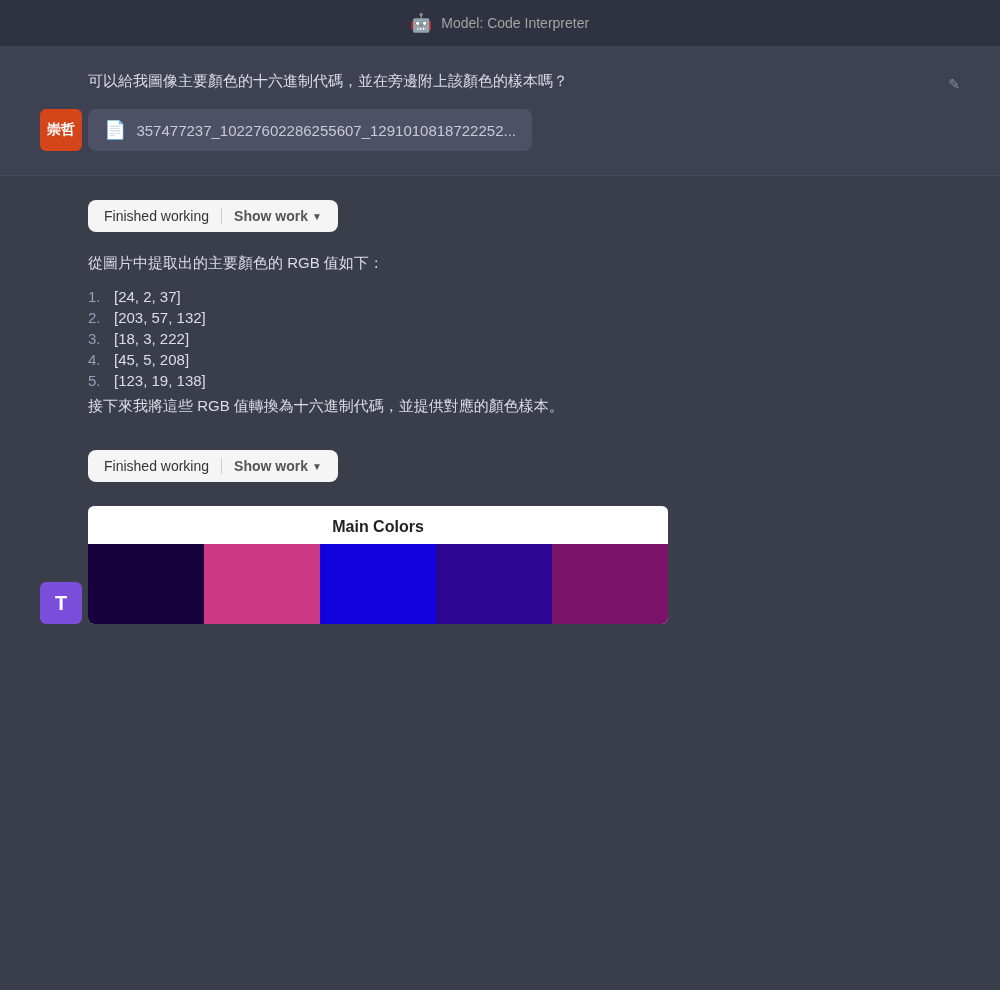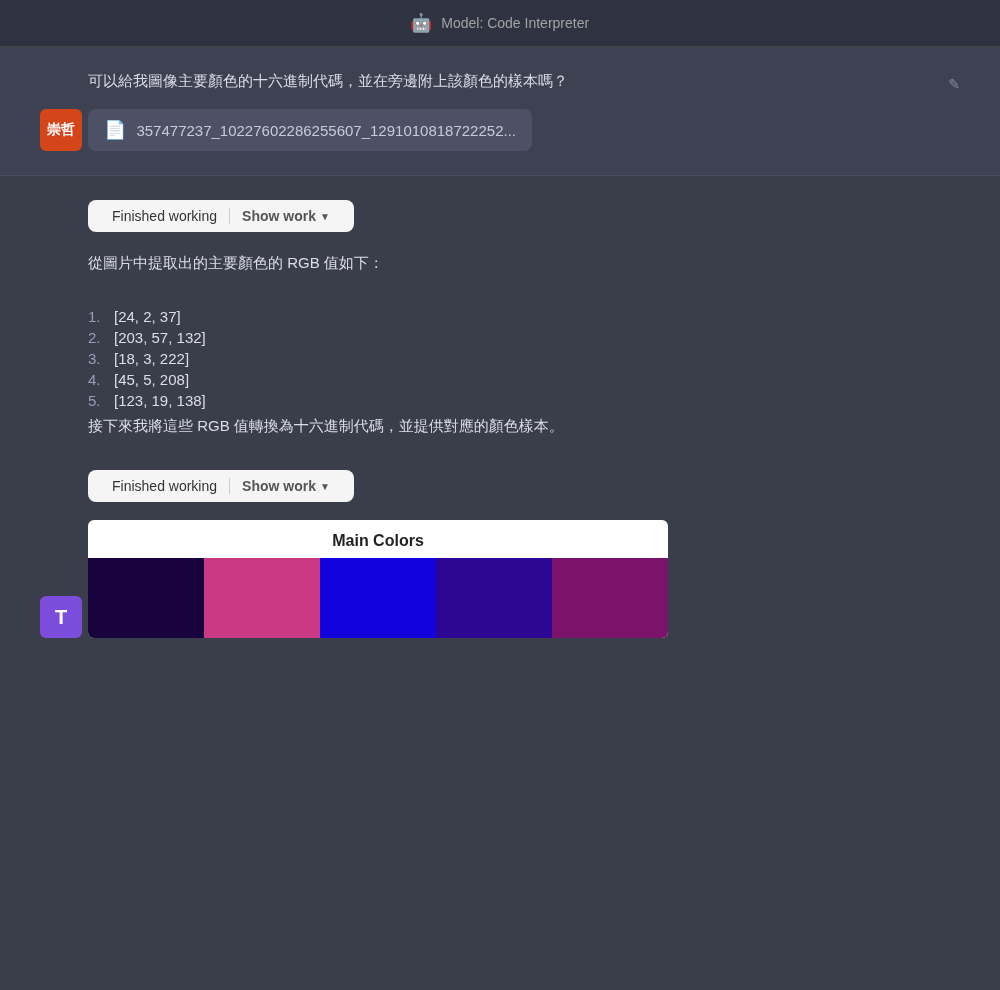--- a/index.html
+++ b/index.html
@@ -125,21 +125,21 @@
       text-overflow: ellipsis;
       max-width: 380px;
     }
 
     
     .show-work-widget {
       display: inline-flex;
       align-items: center;
       background-color: #f5f5f5;
       border-radius: 8px;
-      padding: 8px 24px;
+      padding: 8px 16px;
       gap: 12px;
       margin-bottom: 18px;
       cursor: pointer;
     }
     .show-work-finished {
       color: #333;
       font-size: 14px;
       font-weight: 500;
     }
     .show-work-link {
@@ -158,21 +158,21 @@
     .chevron-down {
       font-size: 10px;
       color: #555;
     }
 
     
     .response-intro {
       font-size: 15px;
       line-height: 1.7;
       color: #dcdde8;
-      margin-bottom: 32px;
+      margin-bottom: 12px;
     }
     .list-numbered {
       counter-reset: item;
     }
     .list-numbered .list-item {
       display: flex;
       align-items: center;
       gap: 4px;
       margin-bottom: 4px;
     }
@@ -193,21 +193,21 @@
       color: #dcdde8;
       margin-bottom: 32px;
     }
 
     
     .color-chart-container {
       background-color: #ffffff;
       border-radius: 6px;
       overflow: hidden;
       max-width: 580px;
-      margin-top: 0;
+      margin-top: 6px;
     }
     .color-chart-title {
       color: #222;
       font-size: 16px;
       font-weight: 600;
       text-align: center;
       padding: 12px 16px 8px;
     }
     .color-swatches {
       display: flex;

